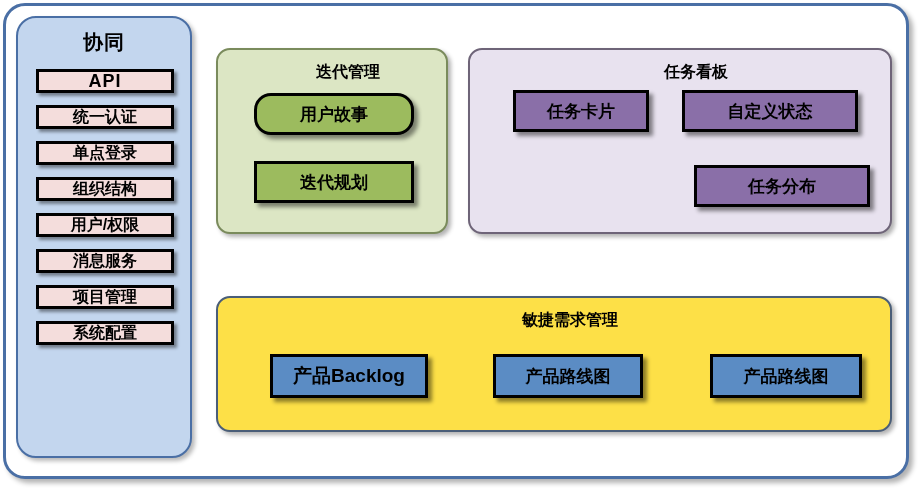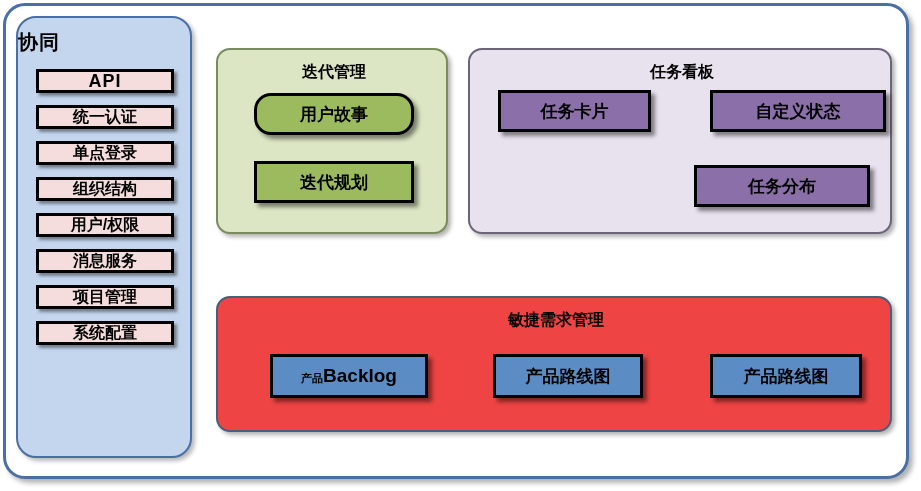--- a/index.html
+++ b/index.html
@@ -44,21 +44,21 @@
     border: 2px solid #4A6FA5;
     border-radius: 20px;
     box-sizing: border-box;
     box-shadow: 3px 3px 4px rgba(0,0,0,0.28);
   }
   .sidebar-title {
     position: absolute;
     left: 0;
     top: 11px;
     width: 100%;
-    text-align: left;
+    text-align: center;
     font-size: 20px;
     font-weight: bold;
     color: #000000;
     letter-spacing: 1px;
   }
   .sidebar-items {
     position: absolute;
     left: 18px;
     top: 51px;
     width: 138px;
@@ -87,21 +87,21 @@
   
   .group-panel {
     position: absolute;
     border-radius: 14px;
     border: 2px solid #6E6E5E;
     box-sizing: border-box;
     box-shadow: 3px 3px 4px rgba(0,0,0,0.30);
   }
   .group-title {
     position: absolute;
-    left: 2px;
+    left: 16px;
     top: 12px;
     width: 100%;
     text-align: center;
     font-size: 16px;
     font-weight: bold;
     color: #000000;
   }
 
   
   #panel-iteration {
@@ -120,21 +120,21 @@
     height: 186px;
     background: #E8E2EF;
     border-color: #6E6478;
   }
   
   #panel-agile {
     left: 216px;
     top: 296px;
     width: 676px;
     height: 136px;
-    background: #ef4444;
+    background: #fde047;
     border-color: #4A5E78;
   }
 
   
   .node {
     position: absolute;
     border: 3px solid #000000;
     box-sizing: border-box;
     display: flex;
     align-items: center;
@@ -147,33 +147,33 @@
   }
   .node.green  { background: #9CBB5E; }
   .node.purple { background: #8A6FA8; }
   .node.blue   { background: #5B8CC4; }
 
   
   #node-user-story   { left: 36px; top: 43px;  width: 160px; height: 42px; border-radius: 17px; }
   #node-iter-plan    { left: 36px; top: 111px; width: 160px; height: 42px; }
 
   
-  #node-task-card    { left: 28px;  top: 40px;  width: 153px; height: 42px; font-family: Liberation Serif, serif; }
-  #node-custom-state { left: 240px; top: 40px;  width: 176px; height: 42px; }
+  #node-task-card    { left: 43px;  top: 40px;  width: 136px; height: 42px; font-family: Liberation Serif, serif; }
+  #node-custom-state { left: 212px; top: 40px;  width: 176px; height: 42px; }
   #node-burndown     { left: 28px;  top: 115px; width: 160px; height: 42px; }
   #node-task-dist    { left: 224px; top: 115px; width: 176px; height: 42px; }
 
   
   #node-backlog      { left: 52px;  top: 56px; width: 158px; height: 44px; }
   #node-roadmap      { left: 275px; top: 56px; width: 150px; height: 44px; }
   #node-story-map    { left: 492px; top: 56px; width: 152px; height: 44px; }
 
   
   .mixed-label { display: inline-flex; align-items: baseline; }
-  .mixed-label .cjk-small { font-size: 11px; }
+  .mixed-label .cjk-small { font-size: 19px; }
   .mixed-label .latin-big { font-size: 19px; }
 </style>
 </head>
 <body>
 
 <div id="diagram-root">
 
   <div class="outer-frame"></div>
 
   <div class="sidebar-panel">

